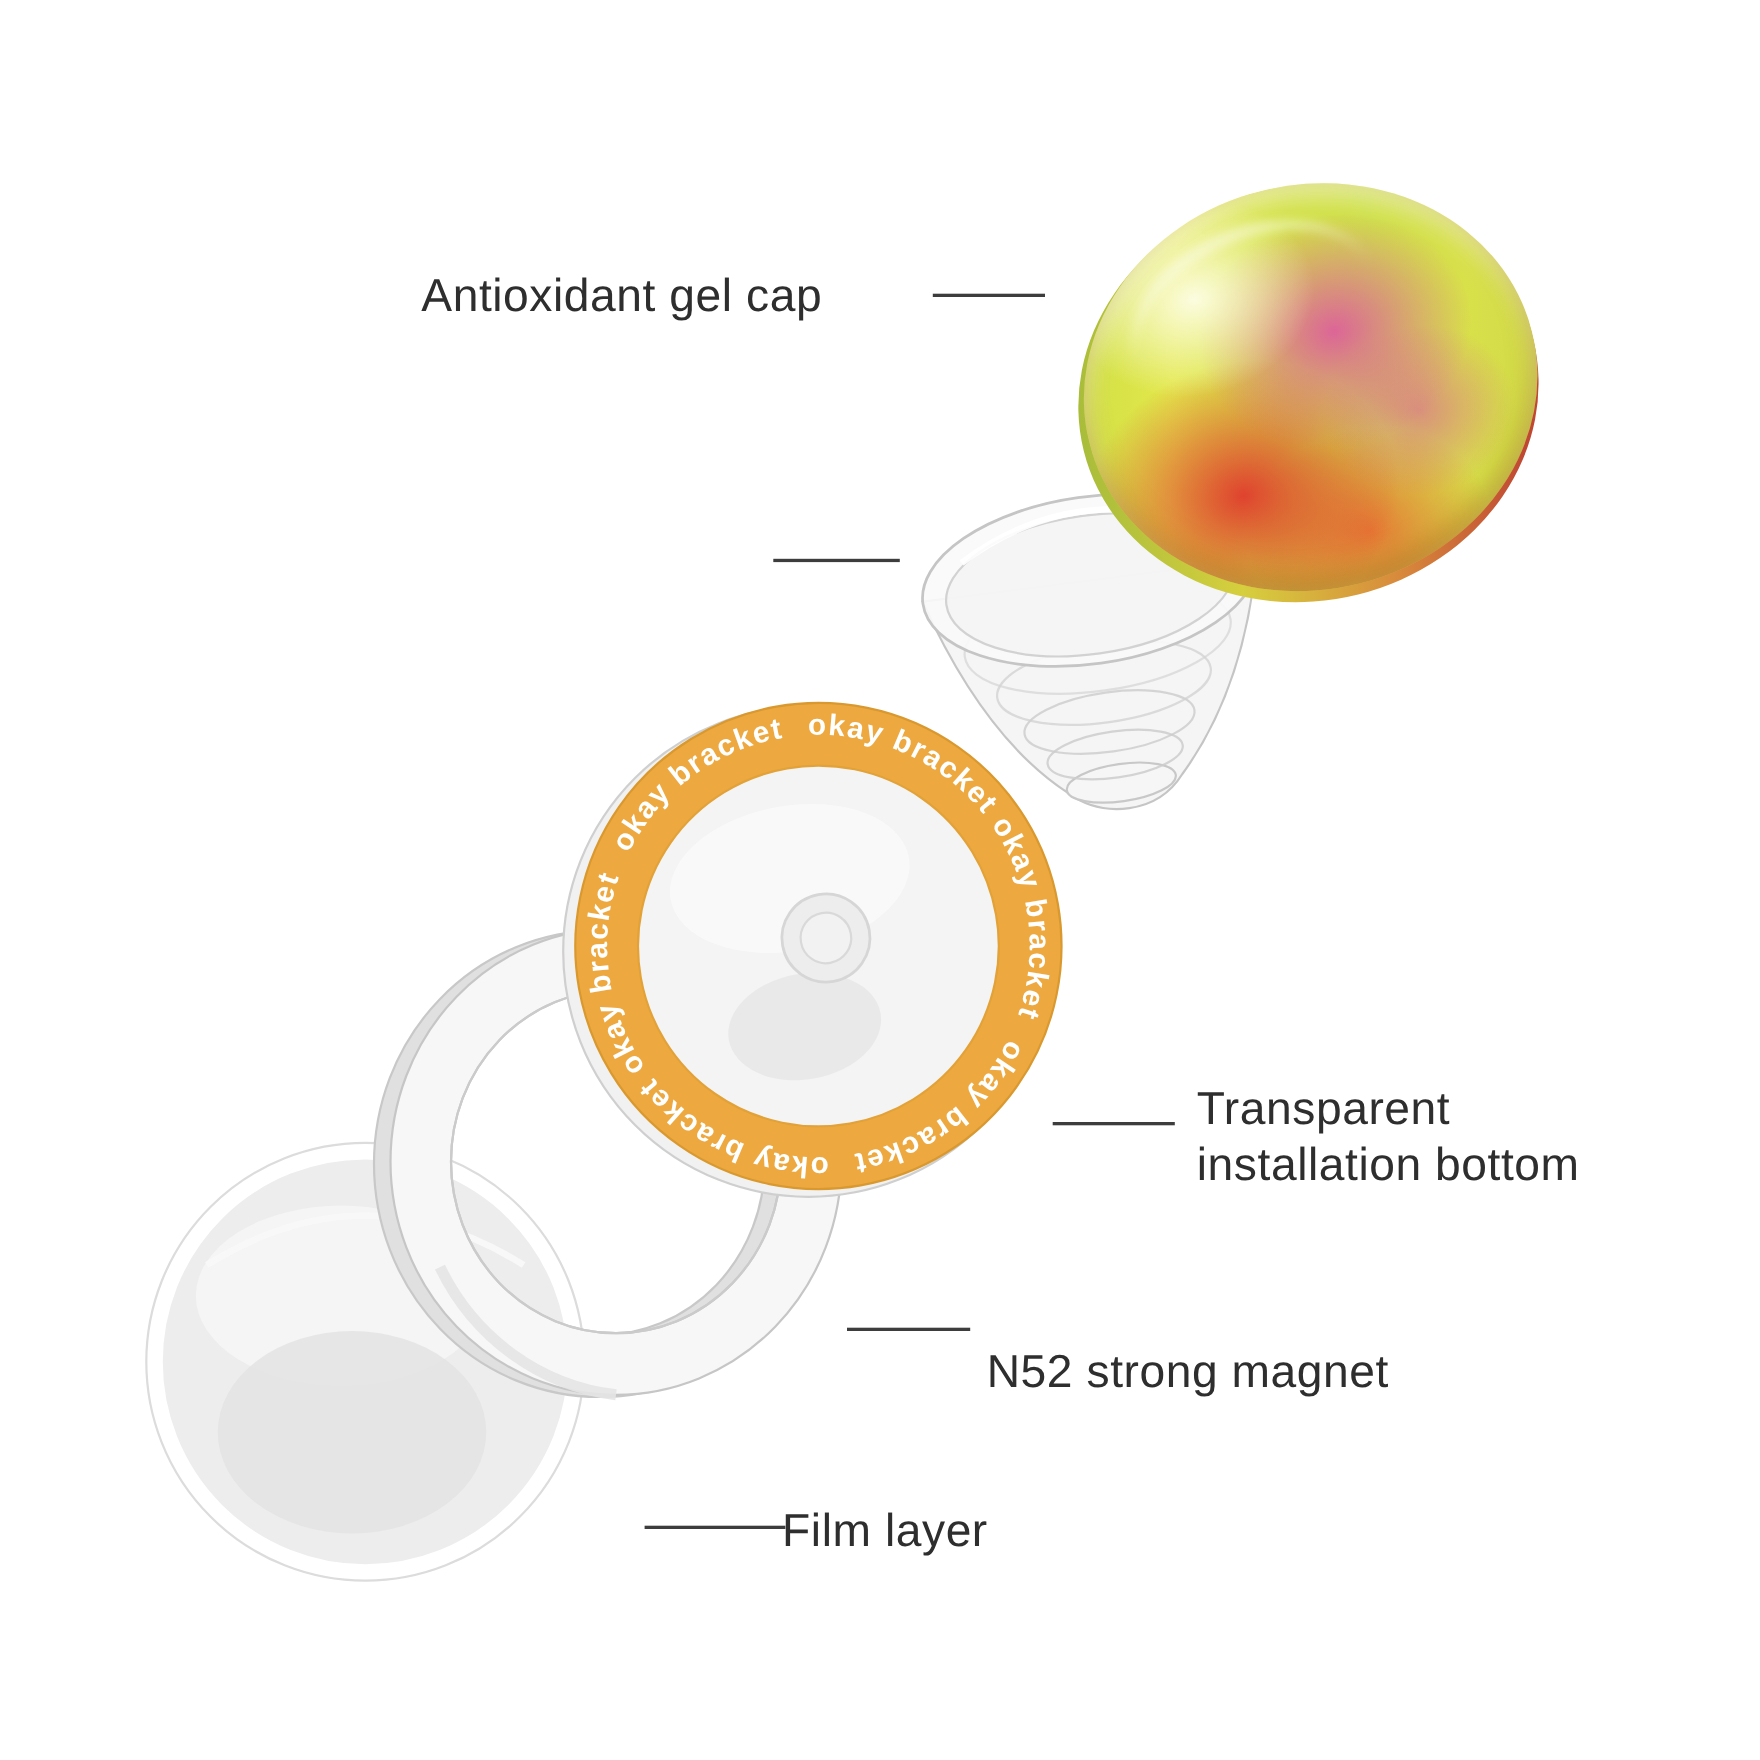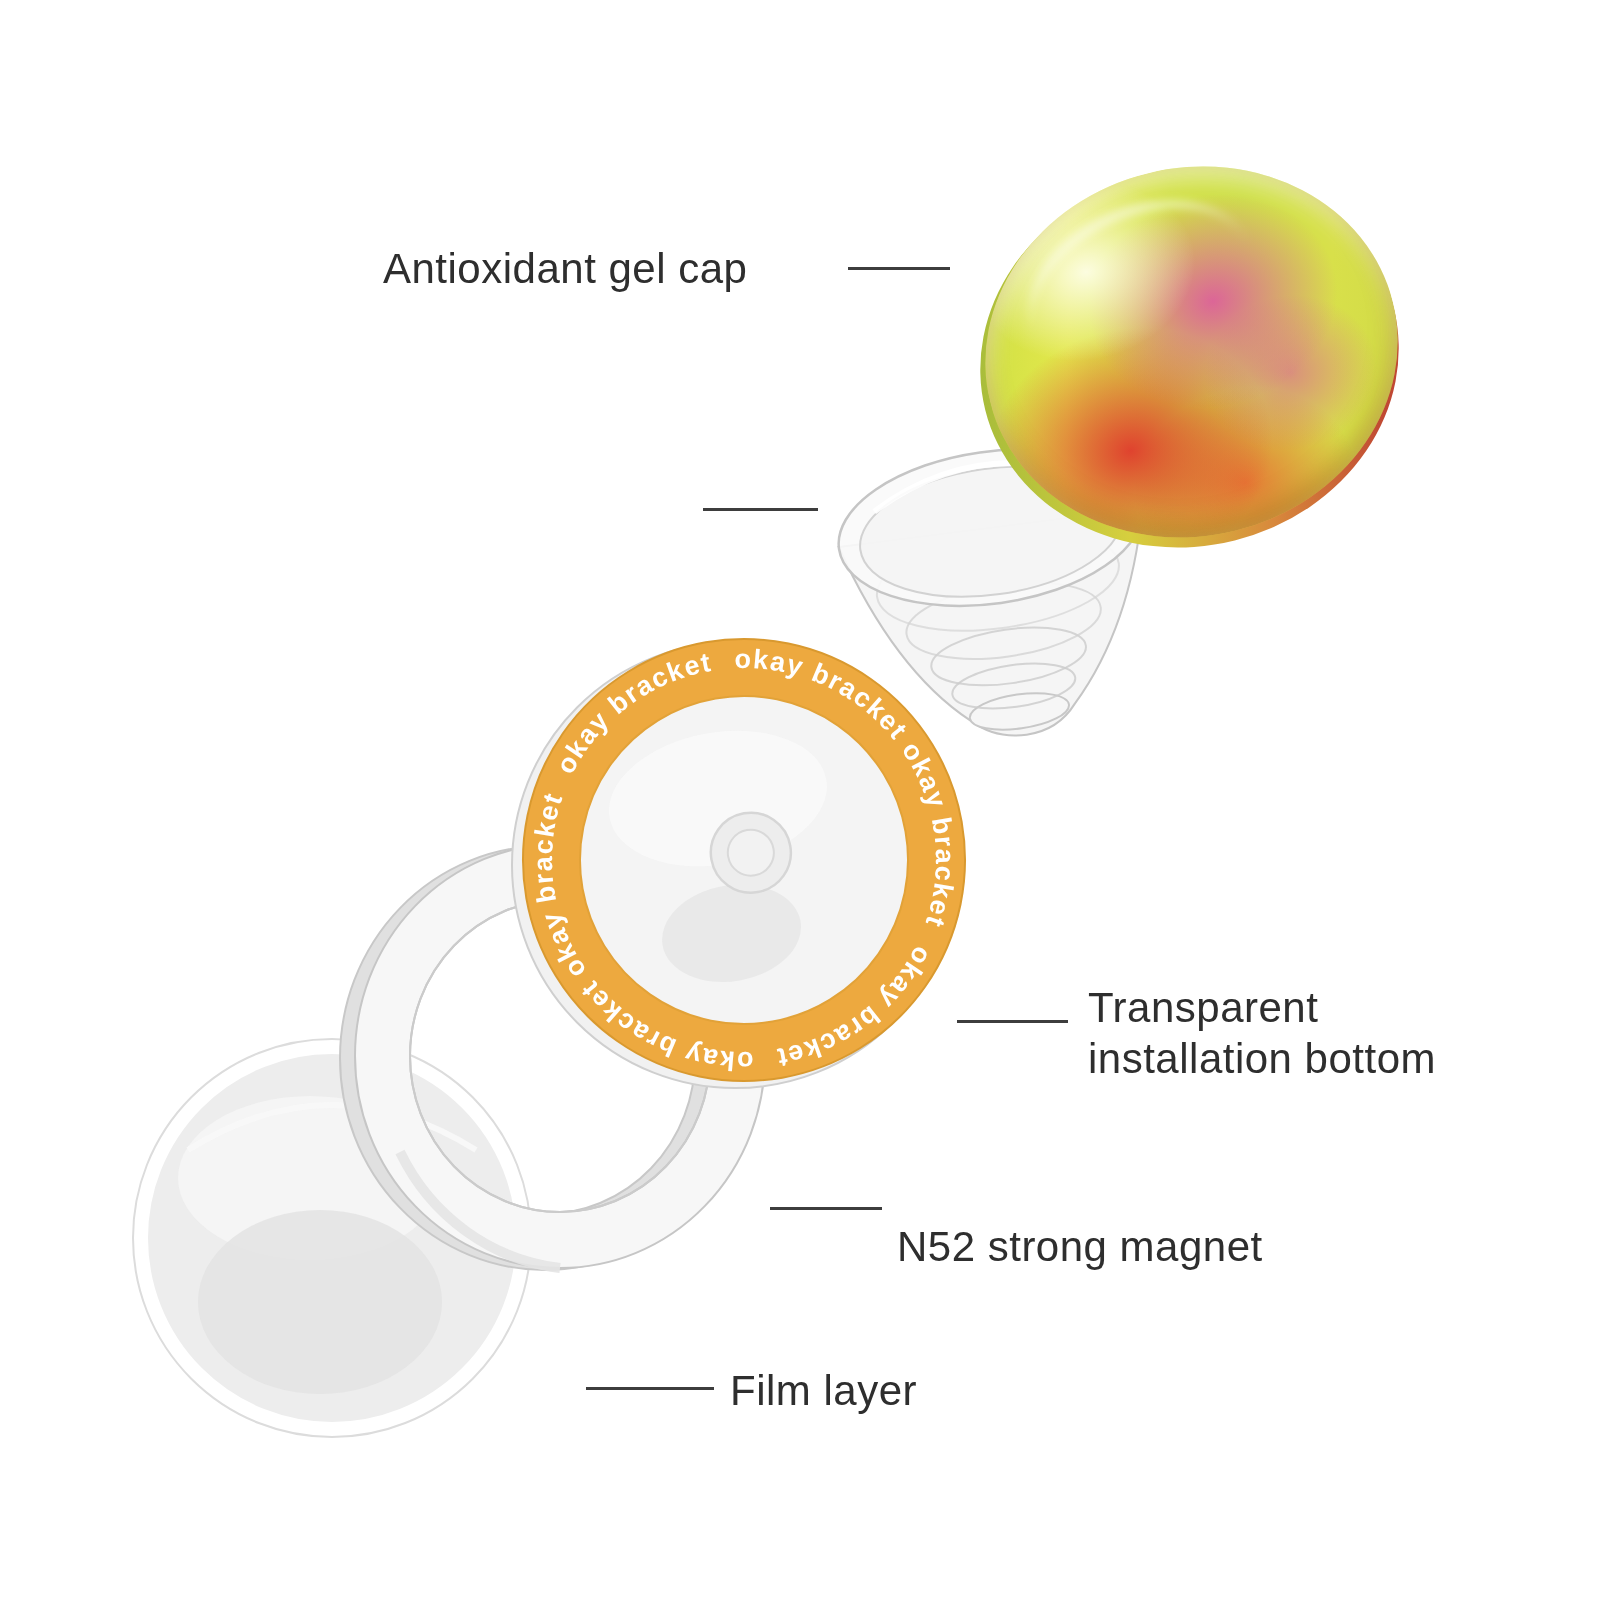--- a/index.html
+++ b/index.html
@@ -149,16 +149,16 @@
   <div class="connector" style="left:848px;top:267px;width:102px;"></div>
 
   <div class="connector" style="left:703px;top:508px;width:115px;"></div>
 
   <div class="label wrap" style="left:1088px;top:982px;width:430px;">Transparent installation bottom</div>
   <div class="connector" style="left:957px;top:1020px;width:111px;"></div>
 
   <div class="label" style="left:897px;top:1182px;margin-top:39px;">N52 strong magnet</div>
   <div class="connector" style="left:770px;top:1207px;width:112px;"></div>
 
-  <div class="label" style="left:730px;top:1365px;">Film layer</div>
+  <div class="label" style="left:711px;top:1365px;">Film layer</div>
   <div class="connector" style="left:586px;top:1387px;width:128px;"></div>
 
 </div>
 
 </body></html>

